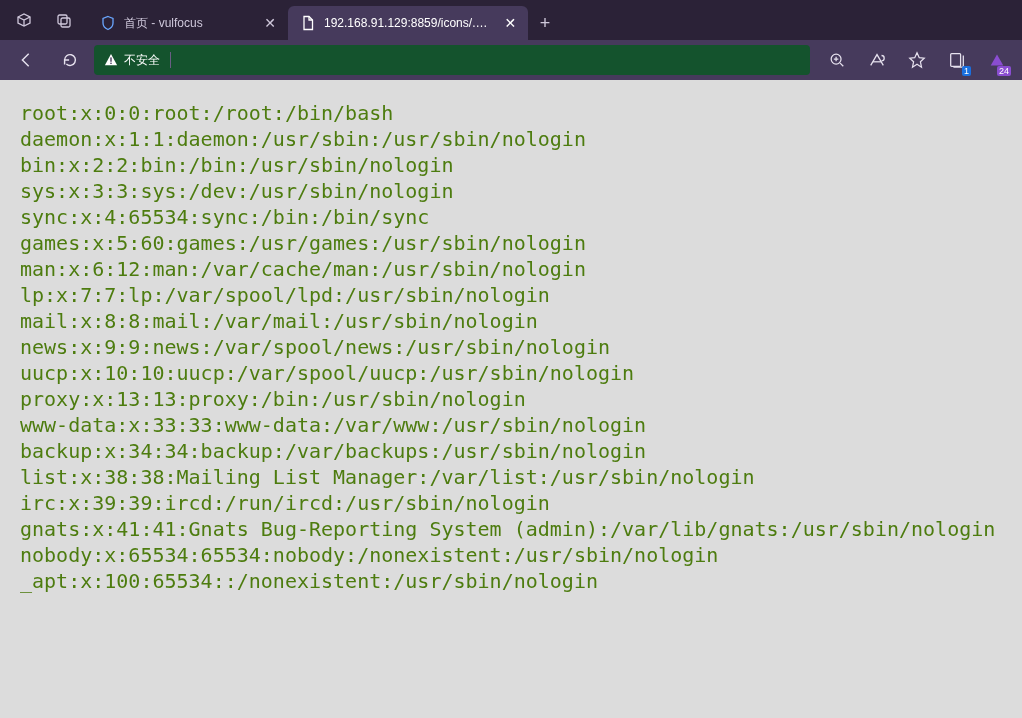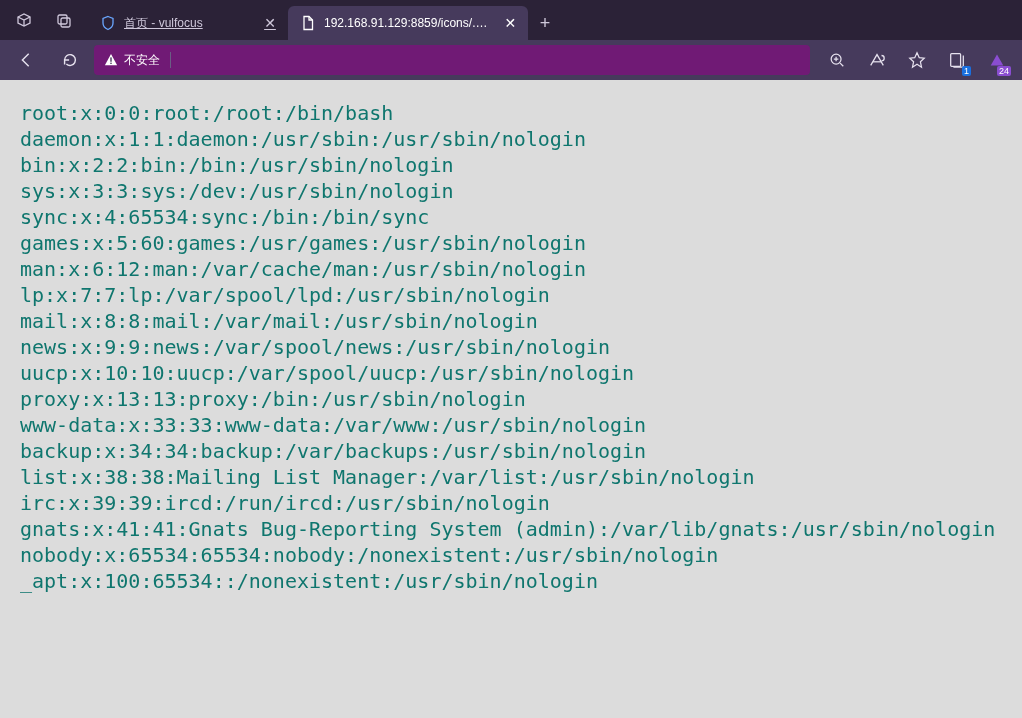--- a/index.html
+++ b/index.html
@@ -5,53 +5,53 @@
   * { margin: 0; padding: 0; box-sizing: border-box; }
   html, body { width: 1022px; height: 718px; overflow: hidden; font-family: "Segoe UI", Arial, sans-serif; background: #dcdcdc; }
   .window { display: flex; flex-direction: column; height: 100%; }
 
   
   .titlebar { background: #2b2237; height: 40px; display: flex; align-items: stretch; color: #d9d3e0; }
   .titlebar .left-icons { display: flex; align-items: center; padding: 0 6px; gap: 4px; }
   .titlebar .icon-btn { width: 36px; height: 40px; display: flex; align-items: center; justify-content: center; color: #cfc8db; }
   .titlebar .icon-btn svg { width: 16px; height: 16px; }
   .tab { display: flex; align-items: center; padding: 0 10px 0 12px; max-width: 240px; min-width: 200px; border-top-left-radius: 6px; border-top-right-radius: 6px; height: 34px; margin-top: 6px; position: relative; }
-  .tab.inactive { color: #cfc8db; text-decoration: underline; }
+  .tab.inactive { color: #cfc8db; }
   .tab.active { background: #463a5c; color: #fff; }
   .tab .favicon { width: 16px; height: 16px; margin-right: 8px; flex: 0 0 auto; display: flex; align-items: center; justify-content: center; }
   .tab .label { font-size: 12px; white-space: nowrap; overflow: hidden; text-overflow: ellipsis; flex: 1 1 auto; }
   .tab .close { width: 16px; height: 16px; margin-left: 8px; display: flex; align-items: center; justify-content: center; font-size: 14px; color: #cfc8db; }
   .tab.active .close { color: #fff; }
   .newtab { width: 34px; display: flex; align-items: center; justify-content: center; color: #cfc8db; font-size: 18px; margin-top: 6px; }
 
   
   .addrbar { background: #463a5c; height: 40px; display: flex; align-items: center; padding: 0 6px; gap: 4px; color: #e6e1ee; }
   .nav-btn { width: 40px; height: 40px; display: flex; align-items: center; justify-content: center; color: #e6e1ee; }
   .nav-btn svg { width: 18px; height: 18px; }
-  .url-field { flex: 1 1 auto; background: #701a75; border-radius: 4px; height: 30px; display: flex; align-items: center; padding: 0 10px; color: #e6e1ee; }
+  .url-field { flex: 1 1 auto; background: #14532d; border-radius: 4px; height: 30px; display: flex; align-items: center; padding: 0 10px; color: #e6e1ee; }
   .url-field .warn { display: flex; align-items: center; color: #fff; font-size: 12px; white-space: nowrap; }
   .url-field .warn svg { width: 14px; height: 14px; margin-right: 6px; }
   .url-field .sep { width: 1px; height: 16px; background: #6a5d84; margin: 0 10px; }
   .url-field .url-text { font-size: 13px; white-space: nowrap; overflow: hidden; }
   .url-field .url-host { color: #fff; }
   .url-field .url-rest { color: #b7adc9; }
   .right-icons { display: flex; align-items: center; gap: 2px; padding-left: 4px; }
   .right-icons .nav-btn { width: 38px; }
   .chip-blue { position: relative; }
   .chip-blue .badge { position: absolute; bottom: 4px; right: 5px; background: #1a6fe0; color: #fff; font-size: 9px; border-radius: 2px; padding: 0 2px; line-height: 10px; }
   .chip-purple { position: relative; text-decoration: underline; }
   .chip-purple .badge { position: absolute; bottom: 4px; right: 5px; background: #8a4dd1; color: #fff; font-size: 9px; border-radius: 2px; padding: 0 2px; line-height: 10px; }
 
   
   .content { flex: 1 1 auto; background: #dcdcdc; overflow: auto; }
   pre.passwd {
     font-family: "Noto Sans Mono CJK", "DejaVu Sans Mono", "Consolas", monospace;
     font-size: 20px;
     line-height: 26px;
-    color: #0f766e;
+    color: #4d7c0f;
     padding: 20px 12px 12px 20px;
     white-space: pre;
   }
 </style>
 </head>
 <body>
 
 <div class="window">
 
   <div class="titlebar">

